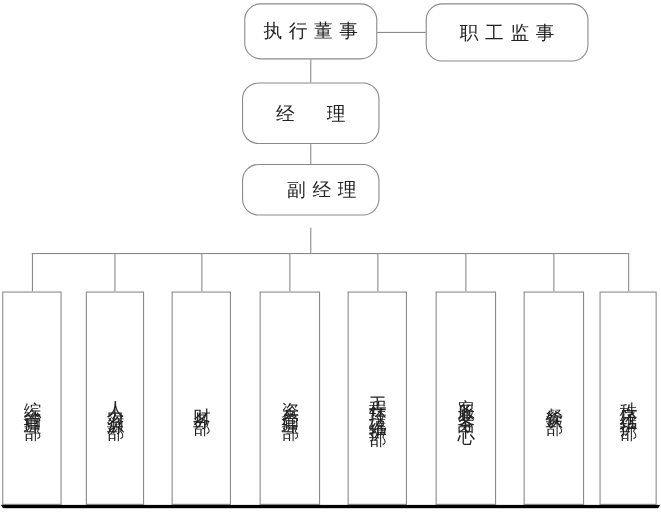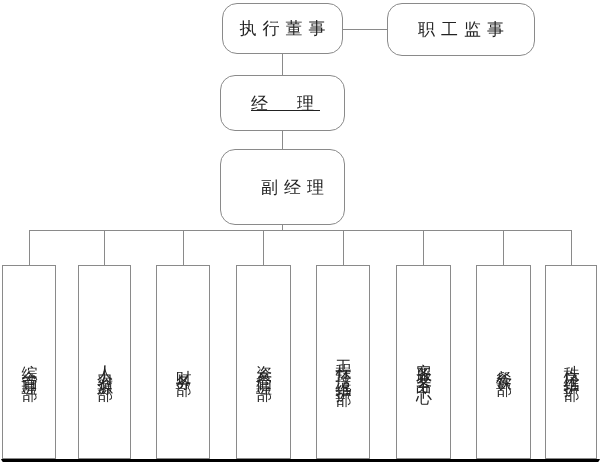--- a/index.html
+++ b/index.html
@@ -73,25 +73,25 @@
 
 <div class="canvas">
 
   <div class="node rounded" style="left:222px; top:3px; width:121px; height:51px;">
     <span class="hlabel">执行董事</span>
   </div>
   <div class="node rounded" style="left:387px; top:3px; width:148px; height:53px;">
     <span class="hlabel">职工监事</span>
   </div>
 
-  <div class="node rounded" style="left:220px; top:75px; width:125px; height:56px;text-decoration:underline;">
+  <div class="node rounded" style="left:220px; top:75px; width:125px; height:56px;">
     <span class="hlabel">经　理</span>
   </div>
 
-  <div class="node rounded" style="left:220px; top:149px; width:125px; height:76px;padding-left:20px;">
+  <div class="node rounded" style="left:220px; top:149px; width:125px; height:47px;padding-left:20px;">
     <span class="hlabel">副经理</span>
   </div>
 
   <div class="line h" style="left:343px; top:29px; width:44px;"></div>
   <div class="line v" style="left:282px; top:54px; height:21px;"></div>
   <div class="line v" style="left:282px; top:131px; height:18px;"></div>
   <div class="line v" style="left:282px; top:207px; height:23px;"></div>
   <div class="line h" style="left:29px; top:230px; width:542px;"></div>
 
   <div class="line v" style="left:29px;  top:230px; height:35px;"></div>

